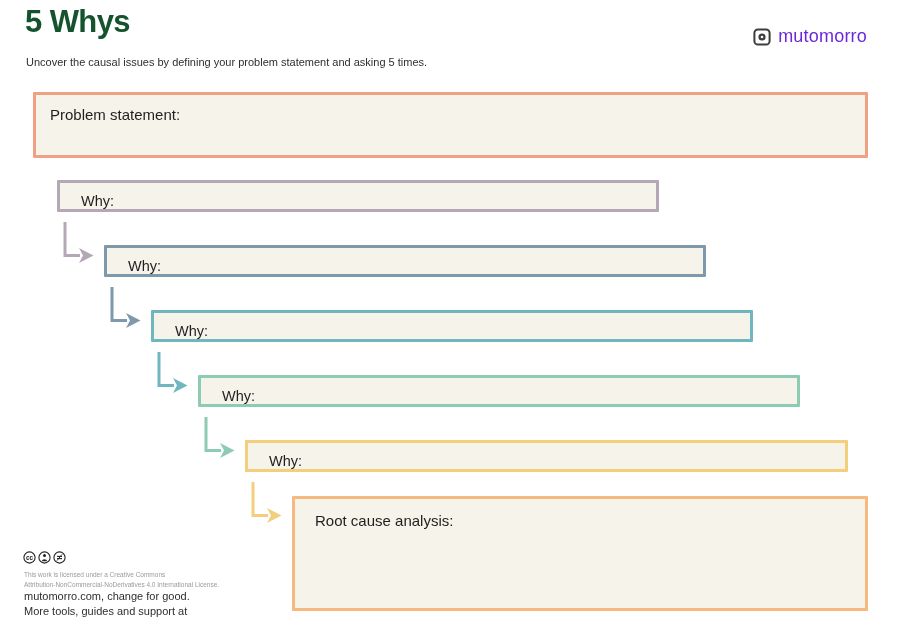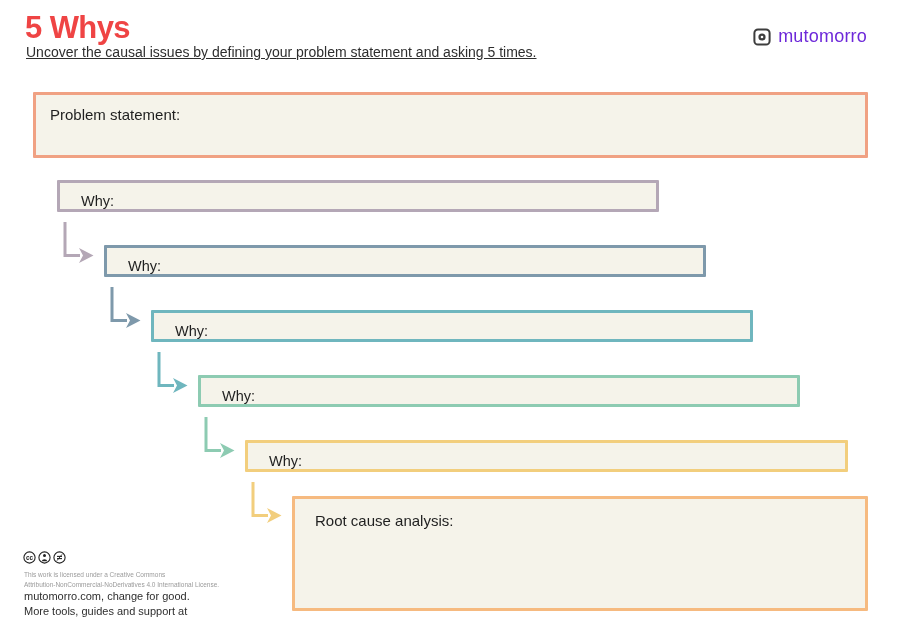--- a/index.html
+++ b/index.html
@@ -1,26 +1,26 @@
 <!DOCTYPE html>
 <html><head>
 <meta charset="utf-8">
 <style>
   html,body { margin:0; padding:0; background:#fff; }
   #canvas {
     position:relative; width:900px; height:637px; background:#ffffff;
     font-family:"Liberation Sans", sans-serif; overflow:hidden;
   }
   .title {
-    position:absolute; left:25px; top:10px;
-    font-size:31px; font-weight:700; letter-spacing:-0.6px; color:#ef4444;
+    position:absolute; left:25px; top:4px;
+    font-size:31px; font-weight:700; letter-spacing:-0.6px; color:#14532d;
   }
   .subtitle {
-    position:absolute; left:26px; top:44px;
-    font-size:14px; color:#2e2e2e;text-decoration:underline;
+    position:absolute; left:26px; top:56px;
+    font-size:11px; color:#2e2e2e;
   }
   .brand {
     position:absolute; top:26px; right:33px;
     display:flex; align-items:center; gap:7px;
   }
   .brand-name { font-size:18px; color:#6d28d9; letter-spacing:0.2px; }
 
   .fbox {
     position:absolute; box-sizing:border-box;
     border:3px solid #3b82f6; background:#F5F3EA; border-radius:1px;

